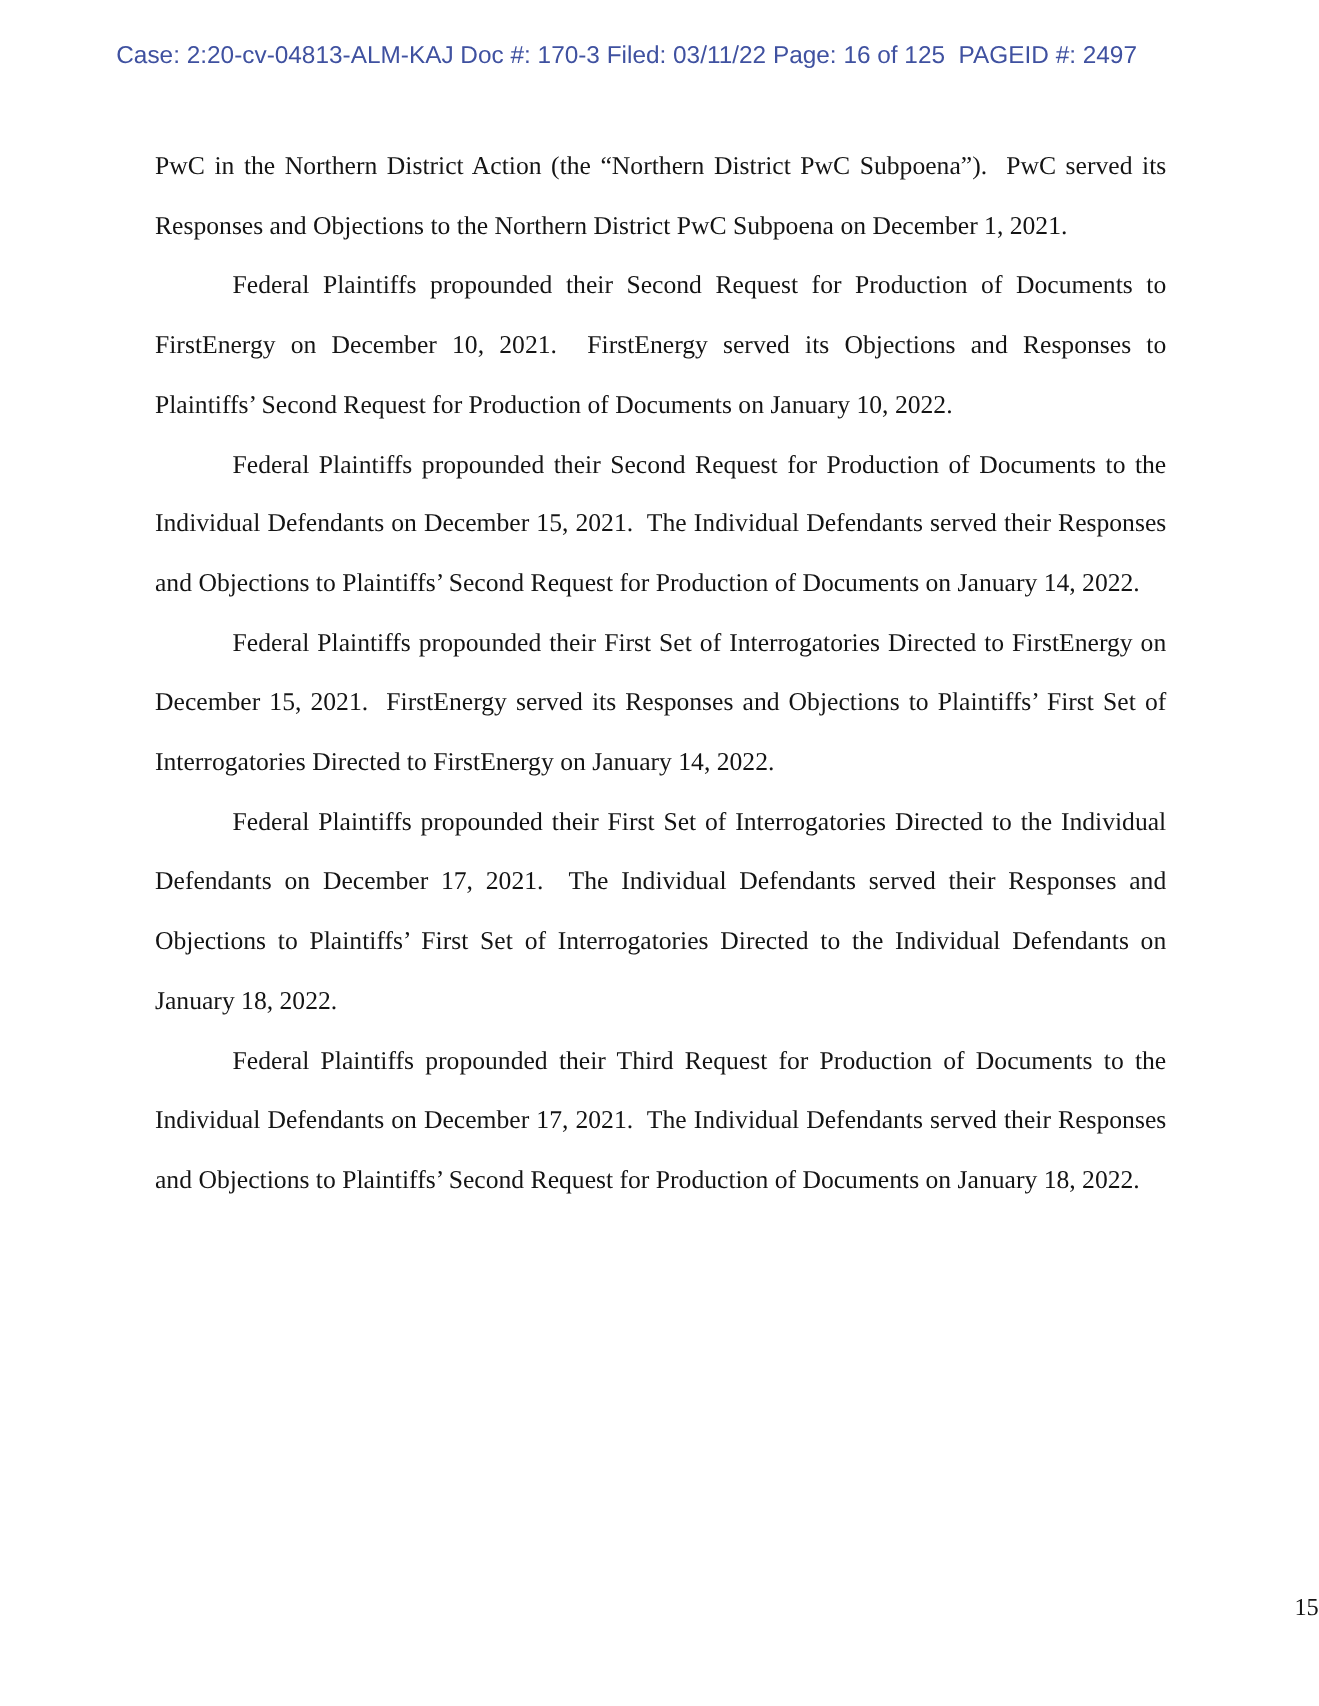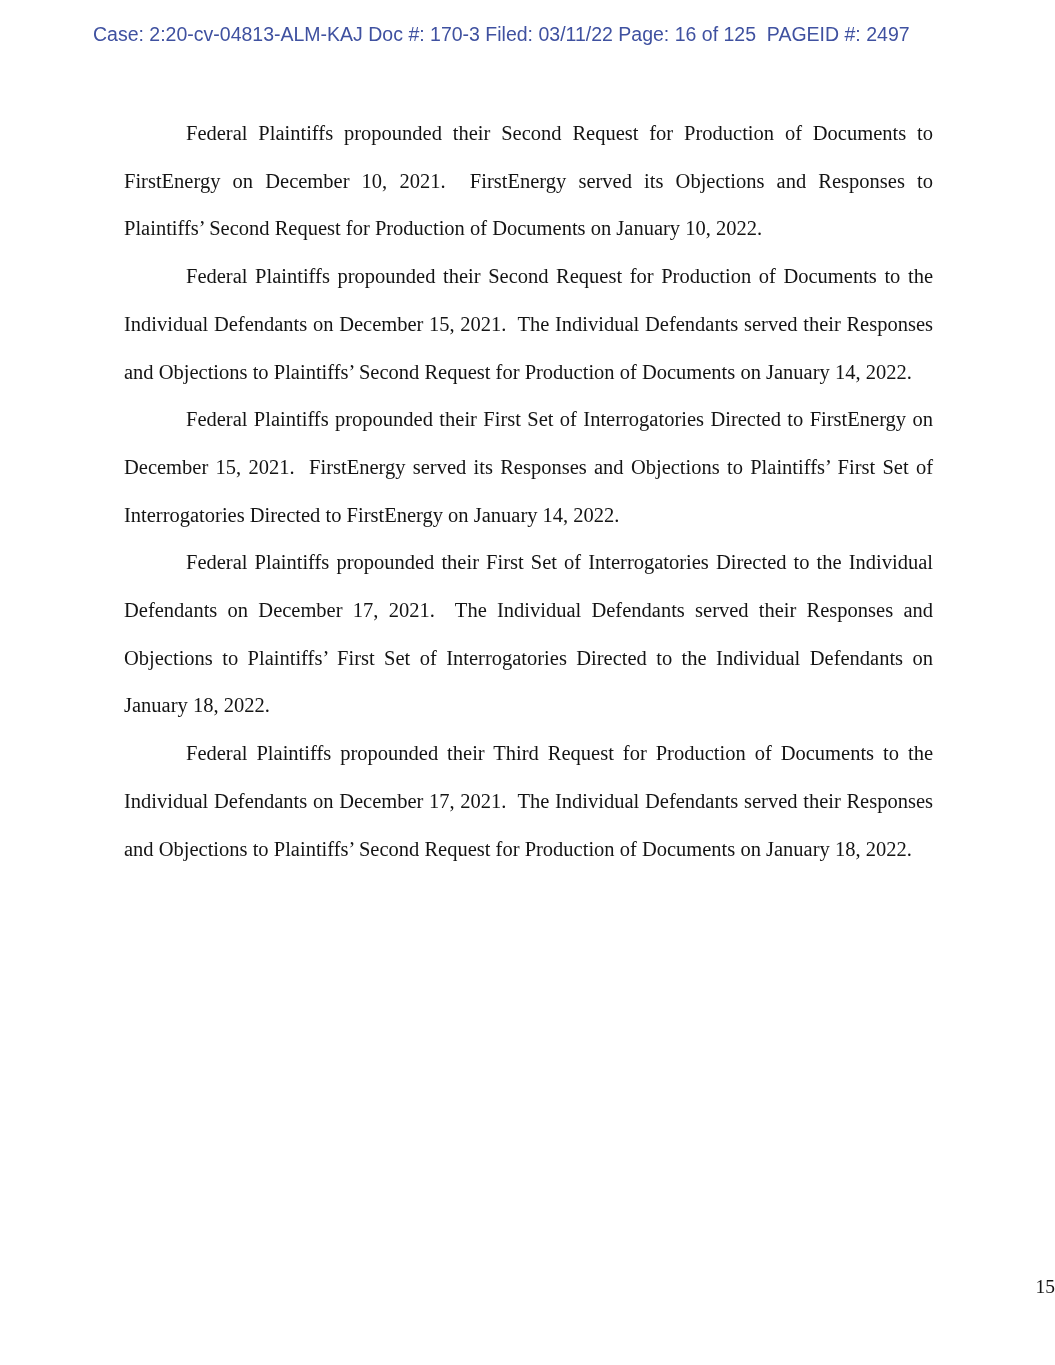--- a/index.html
+++ b/index.html
@@ -8,21 +8,21 @@
     position: relative;
     width: 1055px;
     height: 1365px;
     background: #ffffff;
     overflow: hidden;
     font-family: "Liberation Serif", serif;
   }
   .ecf-header {
     position: absolute;
     left: 93px;
-    top: 22px;
+    top: 32px;
     width: 920px;
     font-family: "Liberation Sans", sans-serif;
     font-size: 19.5px;
     line-height: 24px;
     color: #3f51a0;
     white-space: pre-wrap;
   }
   .doc-body {
     position: absolute;
     left: 124px;
@@ -52,20 +52,21 @@
   }
 </style>
 </head>
 <body>
 
 <div class="page">
 
   <div class="ecf-header">Case: 2:20-cv-04813-ALM-KAJ Doc #: 170-3 Filed: 03/11/22 Page: 16 of 125  PAGEID #: 2497</div>
 
   <div class="doc-body">
+    <p class="no-indent">PwC in the Northern District Action (the “Northern District PwC Subpoena”).  PwC served its Responses and Objections to the Northern District PwC Subpoena on December 1, 2021.</p>
     <p>Federal Plaintiffs propounded their Second Request for Production of Documents to FirstEnergy on December 10, 2021.  FirstEnergy served its Objections and Responses to Plaintiffs’ Second Request for Production of Documents on January 10, 2022.</p>
     <p>Federal Plaintiffs propounded their Second Request for Production of Documents to the Individual Defendants on December 15, 2021.  The Individual Defendants served their Responses and Objections to Plaintiffs’ Second Request for Production of Documents on January 14, 2022.</p>
     <p>Federal Plaintiffs propounded their First Set of Interrogatories Directed to FirstEnergy on December 15, 2021.  FirstEnergy served its Responses and Objections to Plaintiffs’ First Set of Interrogatories Directed to FirstEnergy on January 14, 2022.</p>
     <p>Federal Plaintiffs propounded their First Set of Interrogatories Directed to the Individual Defendants on December 17, 2021.  The Individual Defendants served their Responses and Objections to Plaintiffs’ First Set of Interrogatories Directed to the Individual Defendants on January 18, 2022.</p>
     <p>Federal Plaintiffs propounded their Third Request for Production of Documents to the Individual Defendants on December 17, 2021.  The Individual Defendants served their Responses and Objections to Plaintiffs’ Second Request for Production of Documents on January 18, 2022.</p>
   </div>
 
   <div class="page-number">15</div>
 
 </div>

